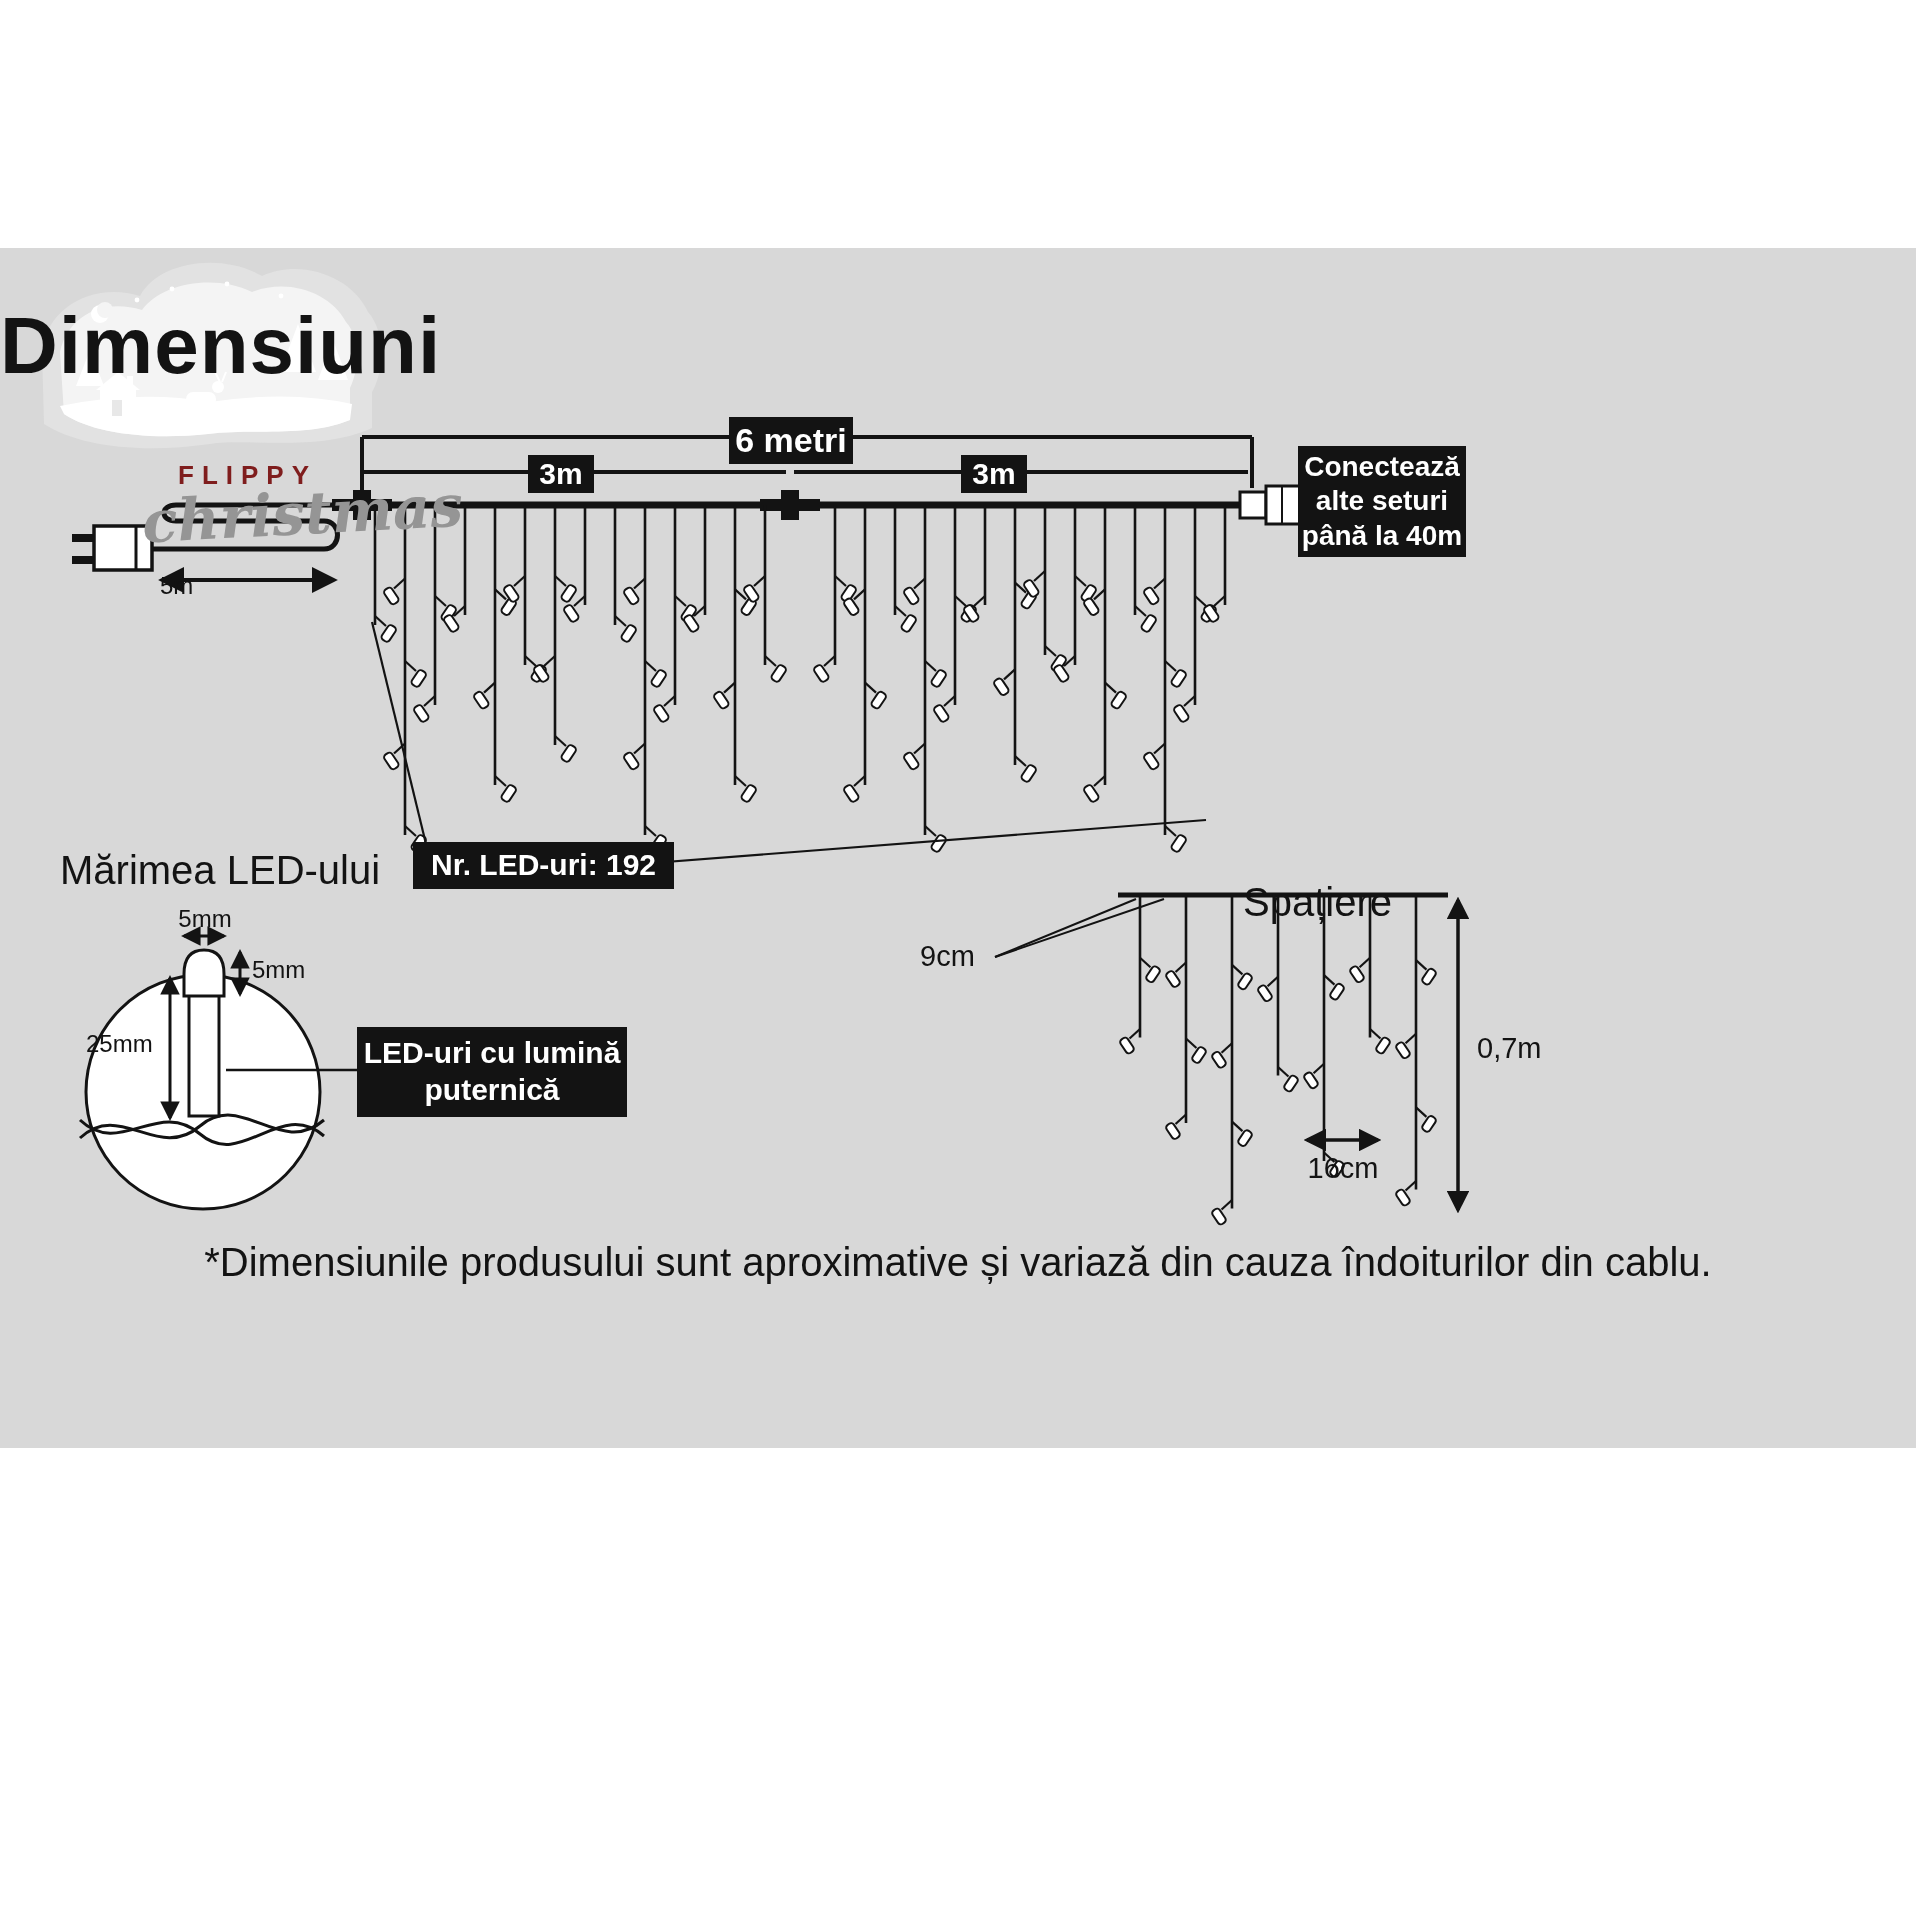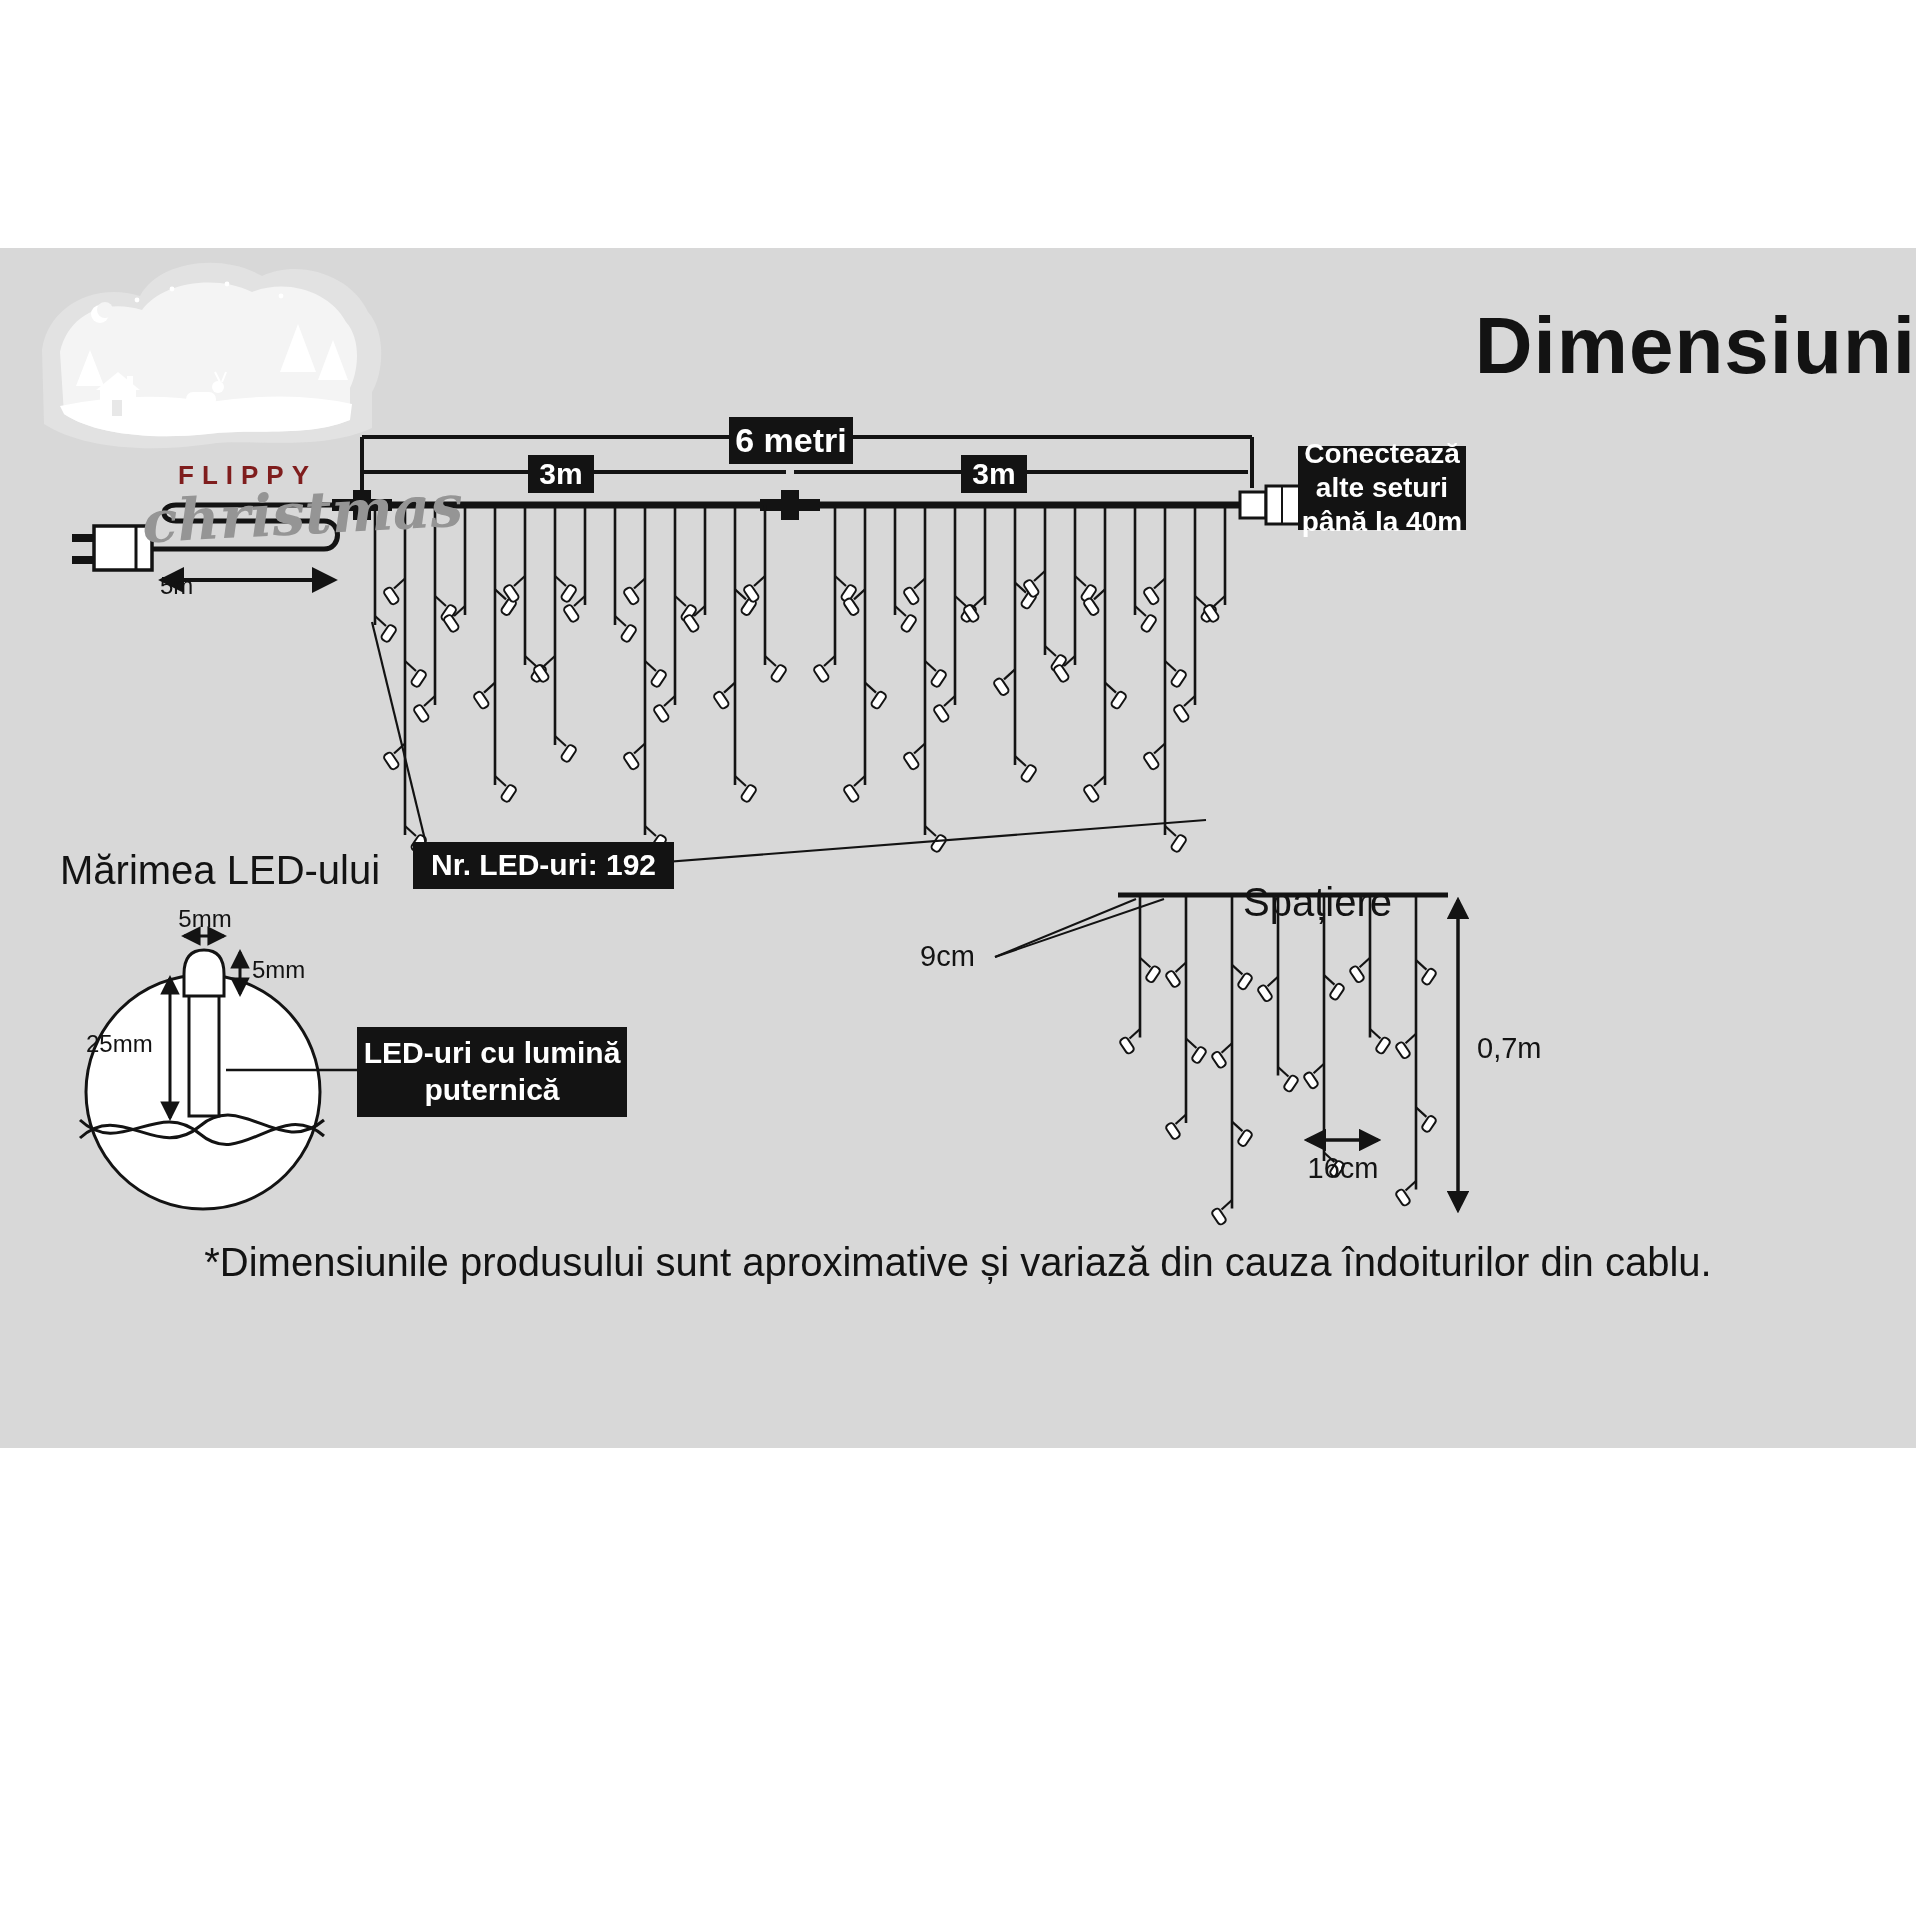--- a/index.html
+++ b/index.html
@@ -4,30 +4,30 @@
 <style>
   * { margin:0; padding:0; box-sizing:border-box; }
   body { background:#ffffff; }
   .canvas {
     position:relative; width:1916px; height:1916px; background:#ffffff;
     font-family:"Liberation Sans", sans-serif; color:#131313; overflow:hidden;
   }
   .band { position:absolute; left:0; top:248px; width:1916px; height:1200px; background:#d8d8d8; }
   svg.art { position:absolute; left:0; top:0; }
   .lbl { position:absolute; color:#131313; white-space:nowrap; }
-  .page-title { left:0; top:300px; width:1916px; text-align:right; font-size:80px; font-weight:700; letter-spacing:1px; }
+  .page-title { left:0; top:300px; width:1916px; text-align:left; font-size:80px; font-weight:700; letter-spacing:1px; }
   .bb {
     position:absolute; background:#131313; color:#ffffff; font-weight:700;
     display:flex; flex-direction:column; align-items:center; justify-content:center;
     text-align:center; line-height:1.22;
   }
   .bb-6m   { left:729px;  top:417px;  width:124px; height:47px;  font-size:34px; }
   .bb-3m-l { left:528px;  top:455px;  width:66px;  height:38px;  font-size:30px; }
   .bb-3m-r { left:961px;  top:455px;  width:66px;  height:38px;  font-size:30px; }
-  .bb-connect { left:1298px; top:446px; width:168px; height:84px; font-size:28px;text-align:center; }
+  .bb-connect { left:1298px; top:446px; width:168px; height:111px; font-size:28px;text-align:center; }
   .bb-ledcount { left:413px; top:842px; height:47px; padding:12px 18px; font-size:30px; flex-direction:row; }
   .bb-lednote { left:357px; top:1027px; width:270px; height:90px; font-size:30px;text-align:right; }
   .lbl-5m       { left:160px; top:572px;  width:178px; font-size:24px; }
   .lbl-spatiere { left:1243px; top:835px; font-size:40px;margin-top:45px; }
   .lbl-9cm      { left:920px;  top:940px;  font-size:29px; }
   .lbl-16cm     { left:1303px; top:1152px; width:80px; text-align:center; font-size:29px; }
   .lbl-07m      { left:1477px; top:1032px; font-size:29px; }
   .lbl-marimea  { left:60px;   top:848px;  font-size:40px; }
   .lbl-5mm-top  { left:176px;  top:905px;  width:58px; text-align:center; font-size:24px; }
   .lbl-5mm-cap  { left:252px;  top:956px;  font-size:24px; }

